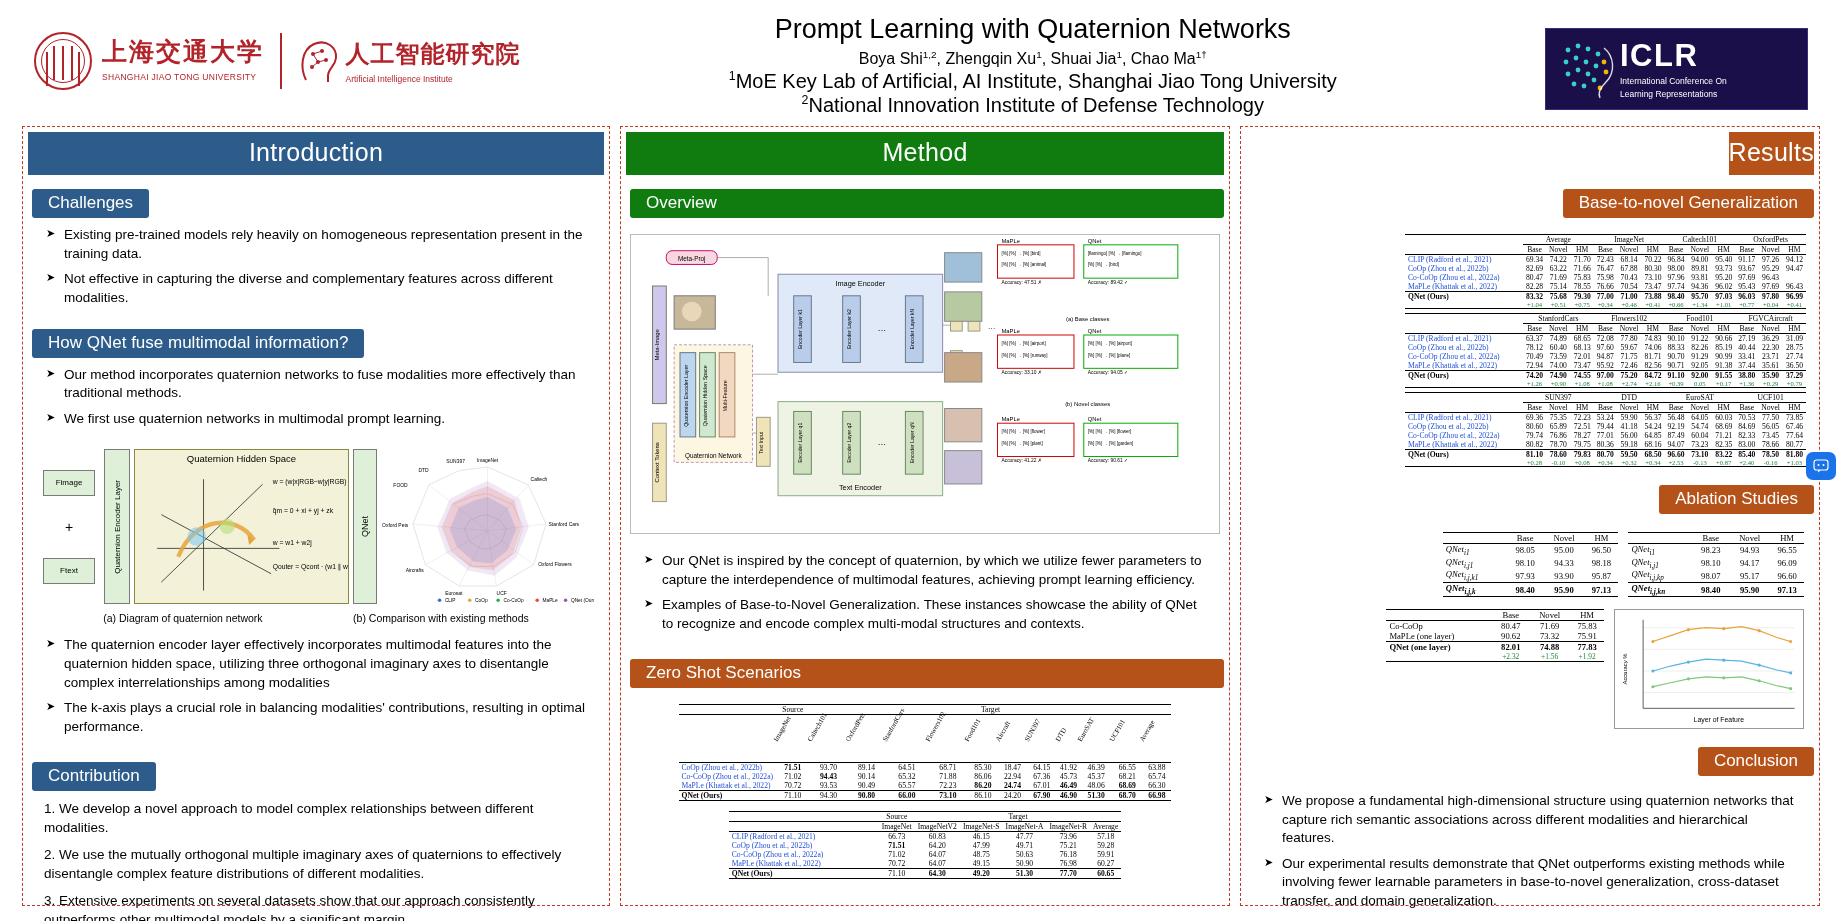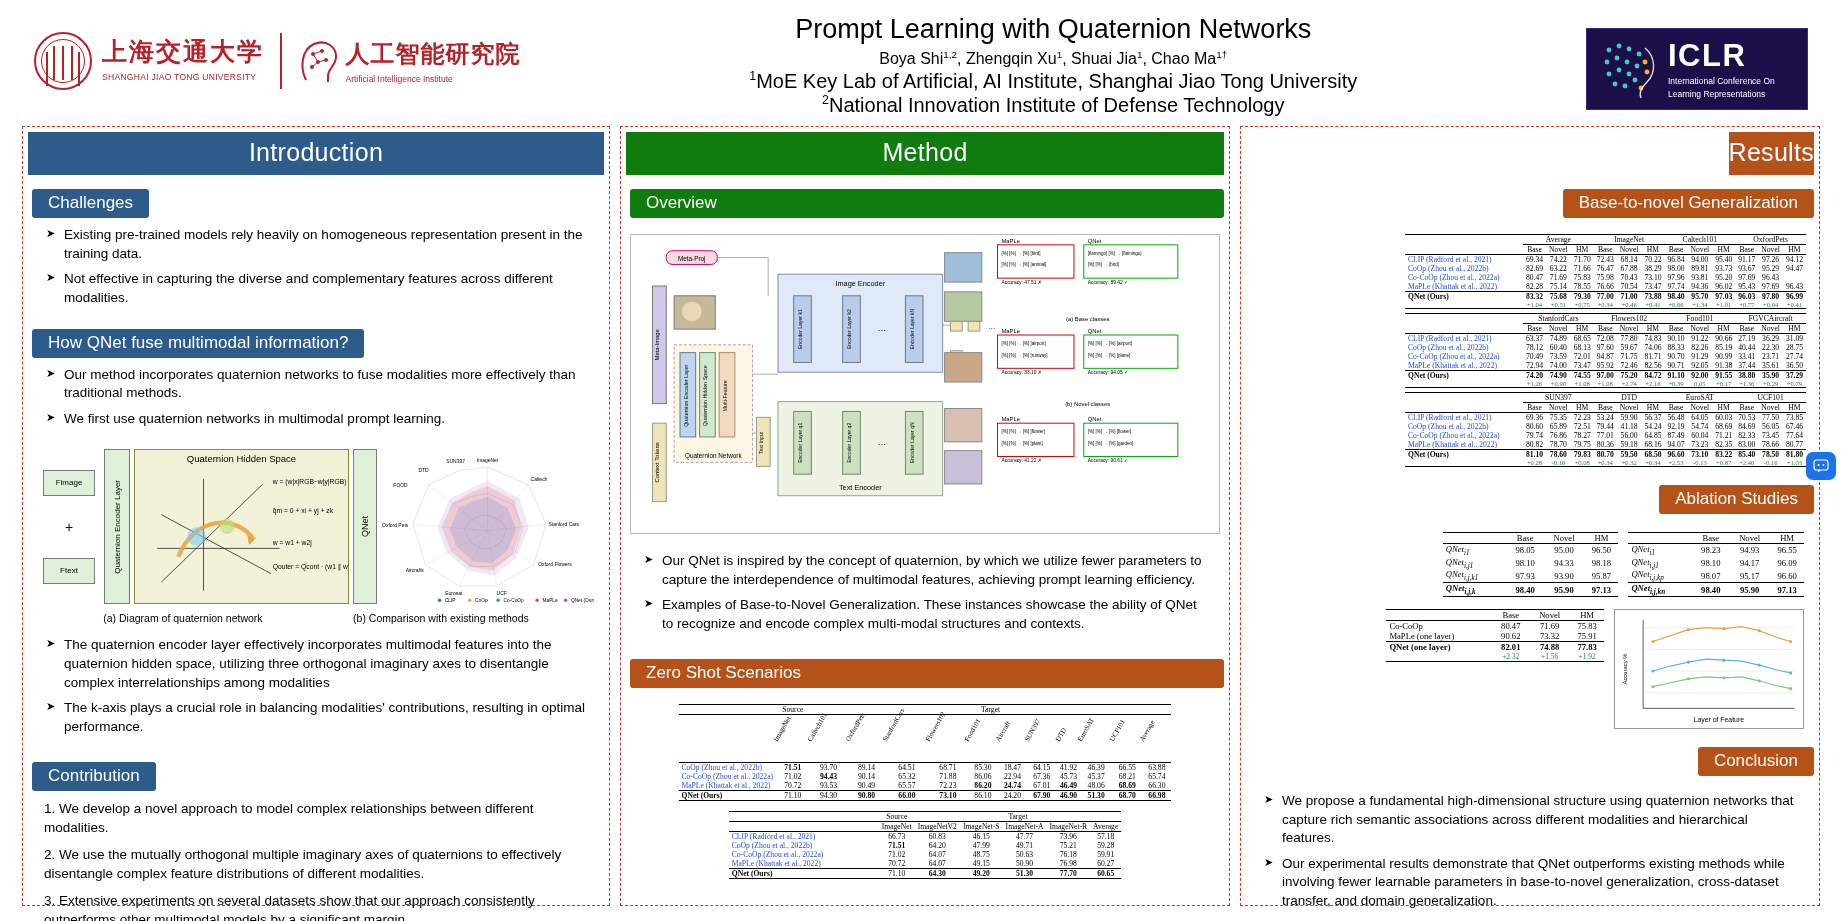--- a/index.html
+++ b/index.html
@@ -44,22 +44,22 @@
   .aii-cn { color: #b2232a; font-size: 24px; font-weight: bold; letter-spacing: 1px; }
   .aii-en { color: #b2232a; font-size: 8.5px; margin-top: 4px; }
 
   .title-block { text-align: center; flex: 1; padding-top: 4px; }
   .ptitle { font-size: 27px; font-weight: normal; margin: 0 0 4px 0; }
   .pauthors { font-size: 16px; margin: 0 0 1px 0; }
   .paffil { font-size: 20px; margin: 0; }
   sup { font-size: 0.62em; vertical-align: super; }
 
   .iclr-logo {
-    width: 222px; height: 82px; background: #1b0f4a; margin-top: 18px;
-    display: flex; align-items: center; gap: 7px; padding: 6px 8px;
+    width: 263px; height: 82px; background: #1b0f4a; margin-top: 18px;
+    display: flex; align-items: center; gap: 0; padding: 6px 8px;
     border: 1px solid #3a2a7a; flex: none;
   }
   .iclr-dots { width: 66px; height: 66px; position: relative; flex: none; }
   .iclr-txt { color: #fff; }
   .iclr-name { font-size: 31px; font-weight: bold; letter-spacing: 1.5px; }
   .iclr-sub { font-size: 8.5px; line-height: 1.25; margin-top: 2px; }
 
   
   .cols { display: flex; gap: 10px; padding: 0 12px; height: 780px; }
   .col { display: flex; flex-direction: column; gap: 8px; }
@@ -658,21 +658,21 @@
                 <td>97.26</td>
                 <td>94.12</td>
               </tr>
           <tr>
                 <td class="name"><span class="blue">CoOp (Zhou et al., 2022b)</span></td>
             <td>82.69</td>
                 <td>63.22</td>
                 <td>71.66</td>
             <td>76.47</td>
                 <td>67.88</td>
-                <td>38.29</td>
+                <td>80.30</td>
             <td>98.00</td>
                 <td>89.81</td>
                 <td>93.73</td>
             <td>93.67</td>
                 <td>95.29</td>
                 <td>94.47</td>
               </tr>
           <tr>
                 <td class="name"><span class="blue">Co-CoOp (Zhou et al., 2022a)</span></td>
             <td>80.47</td>

